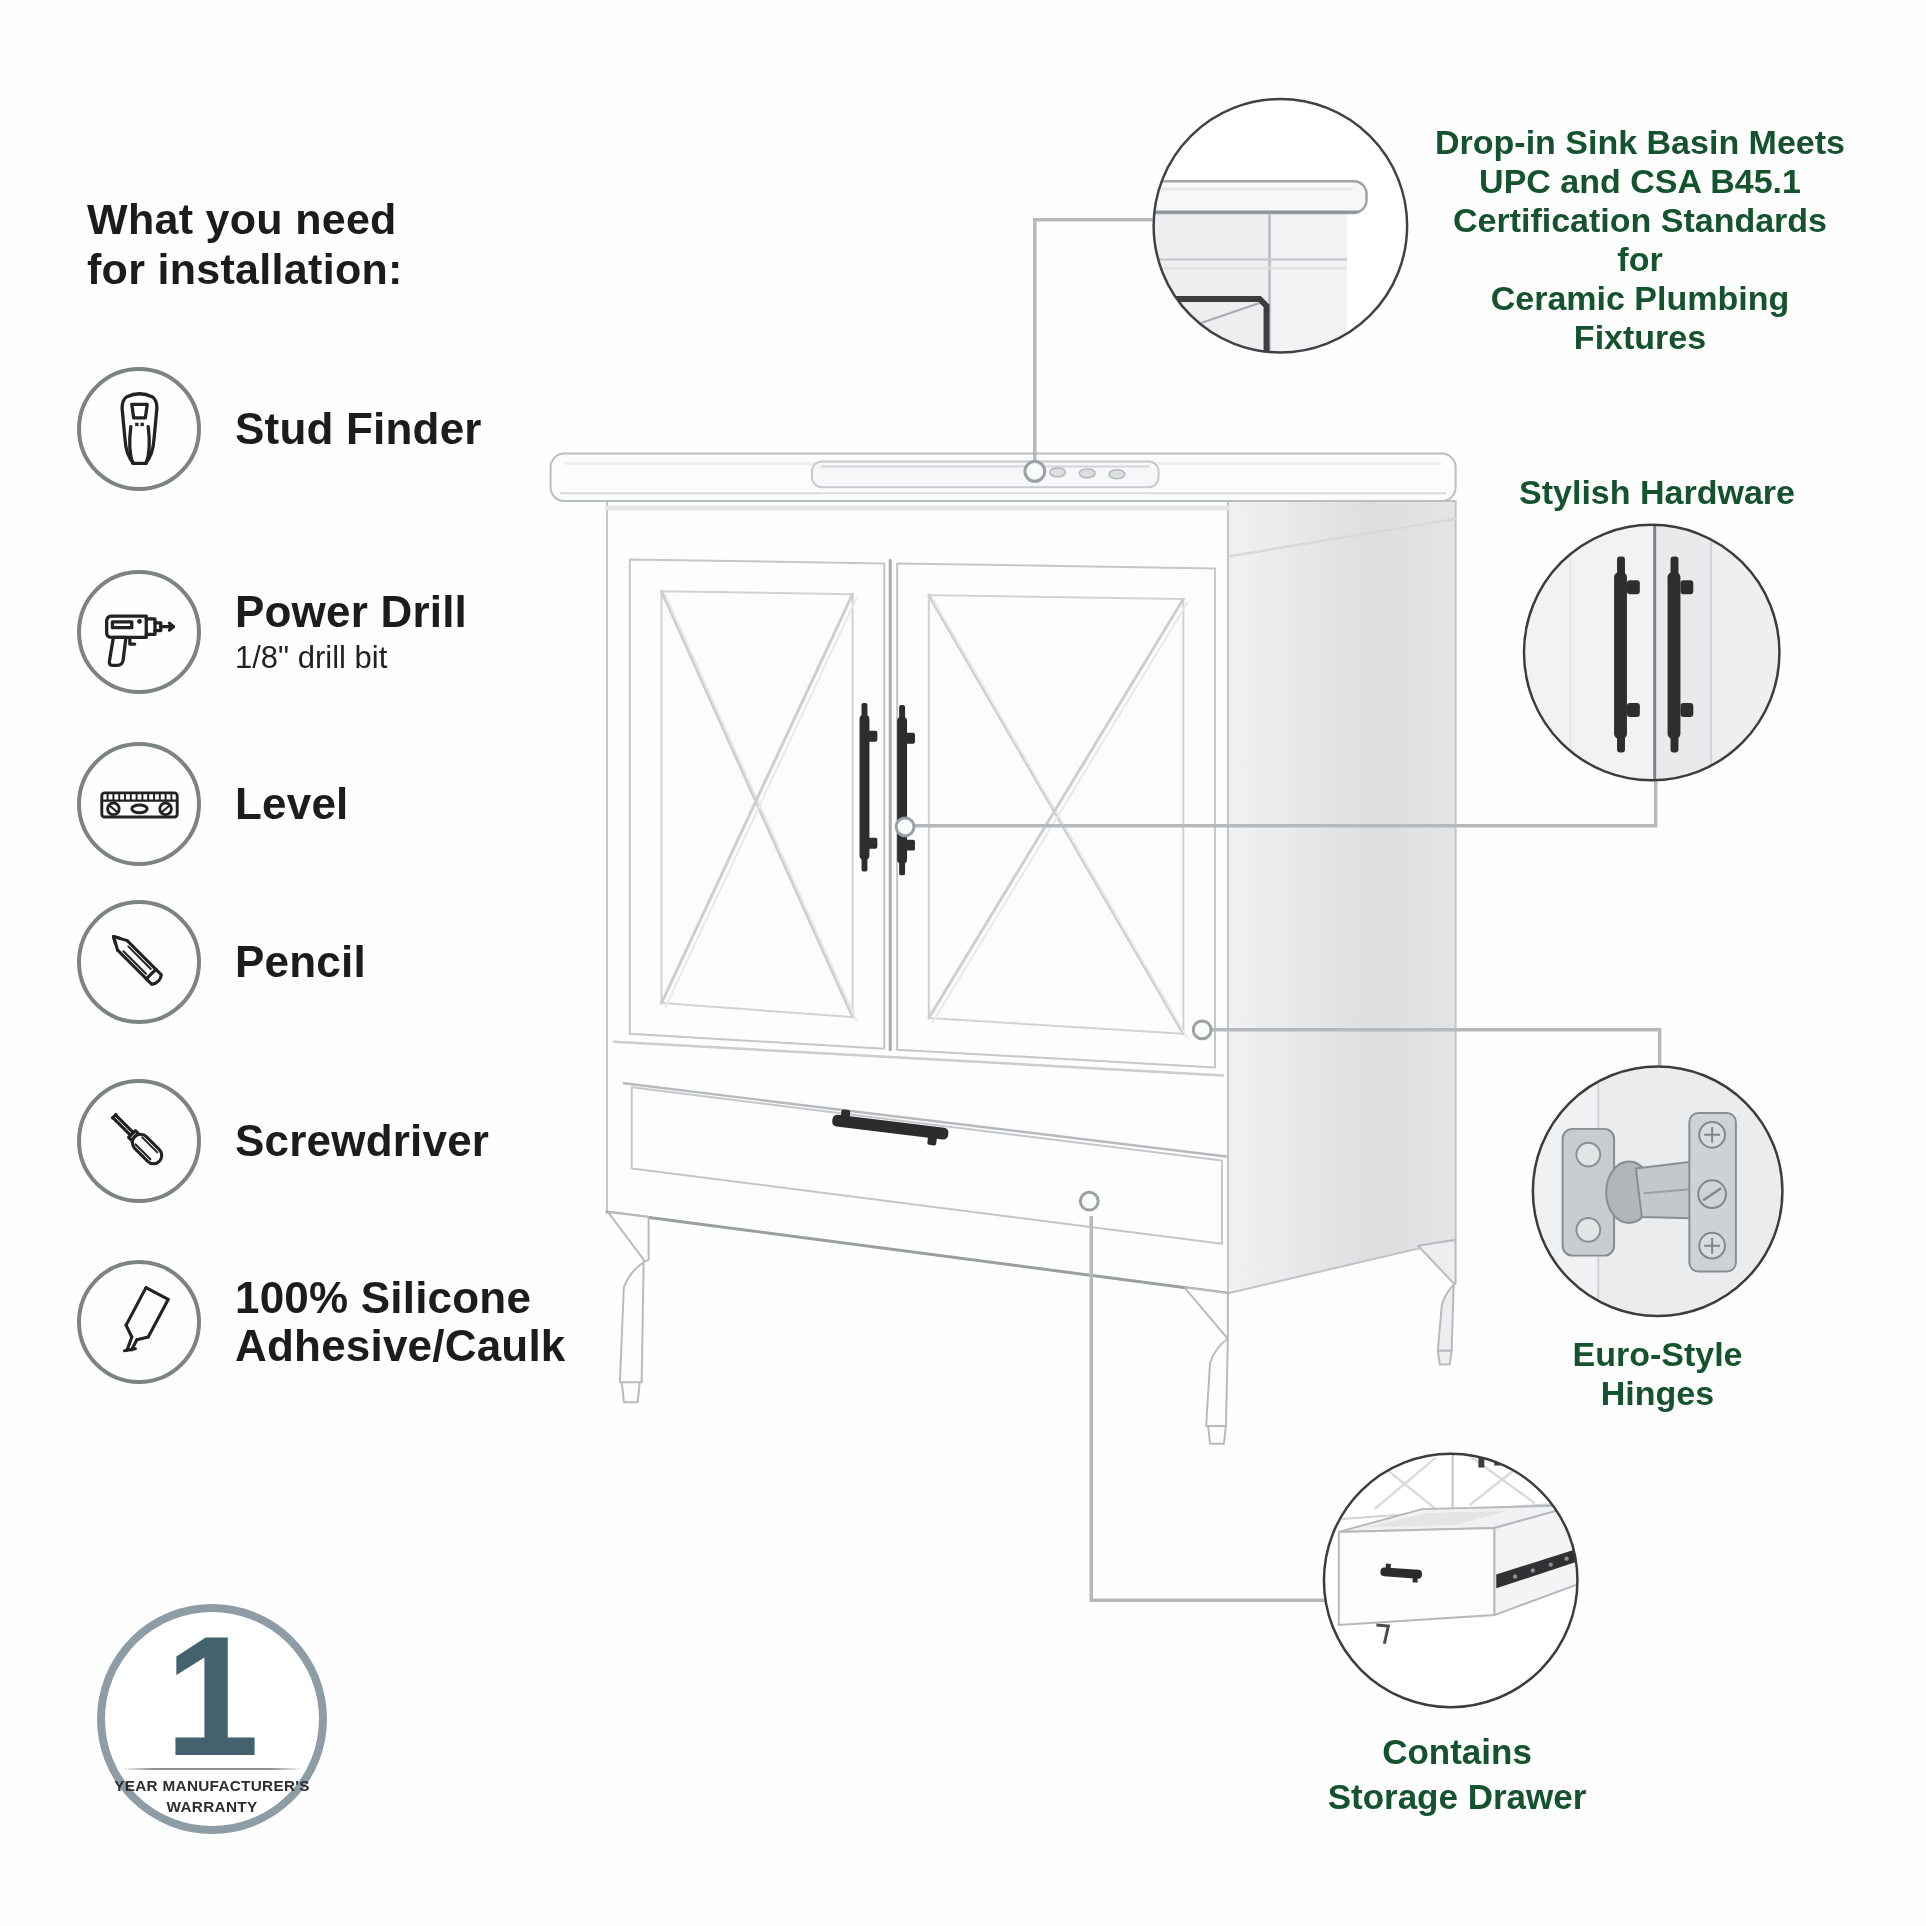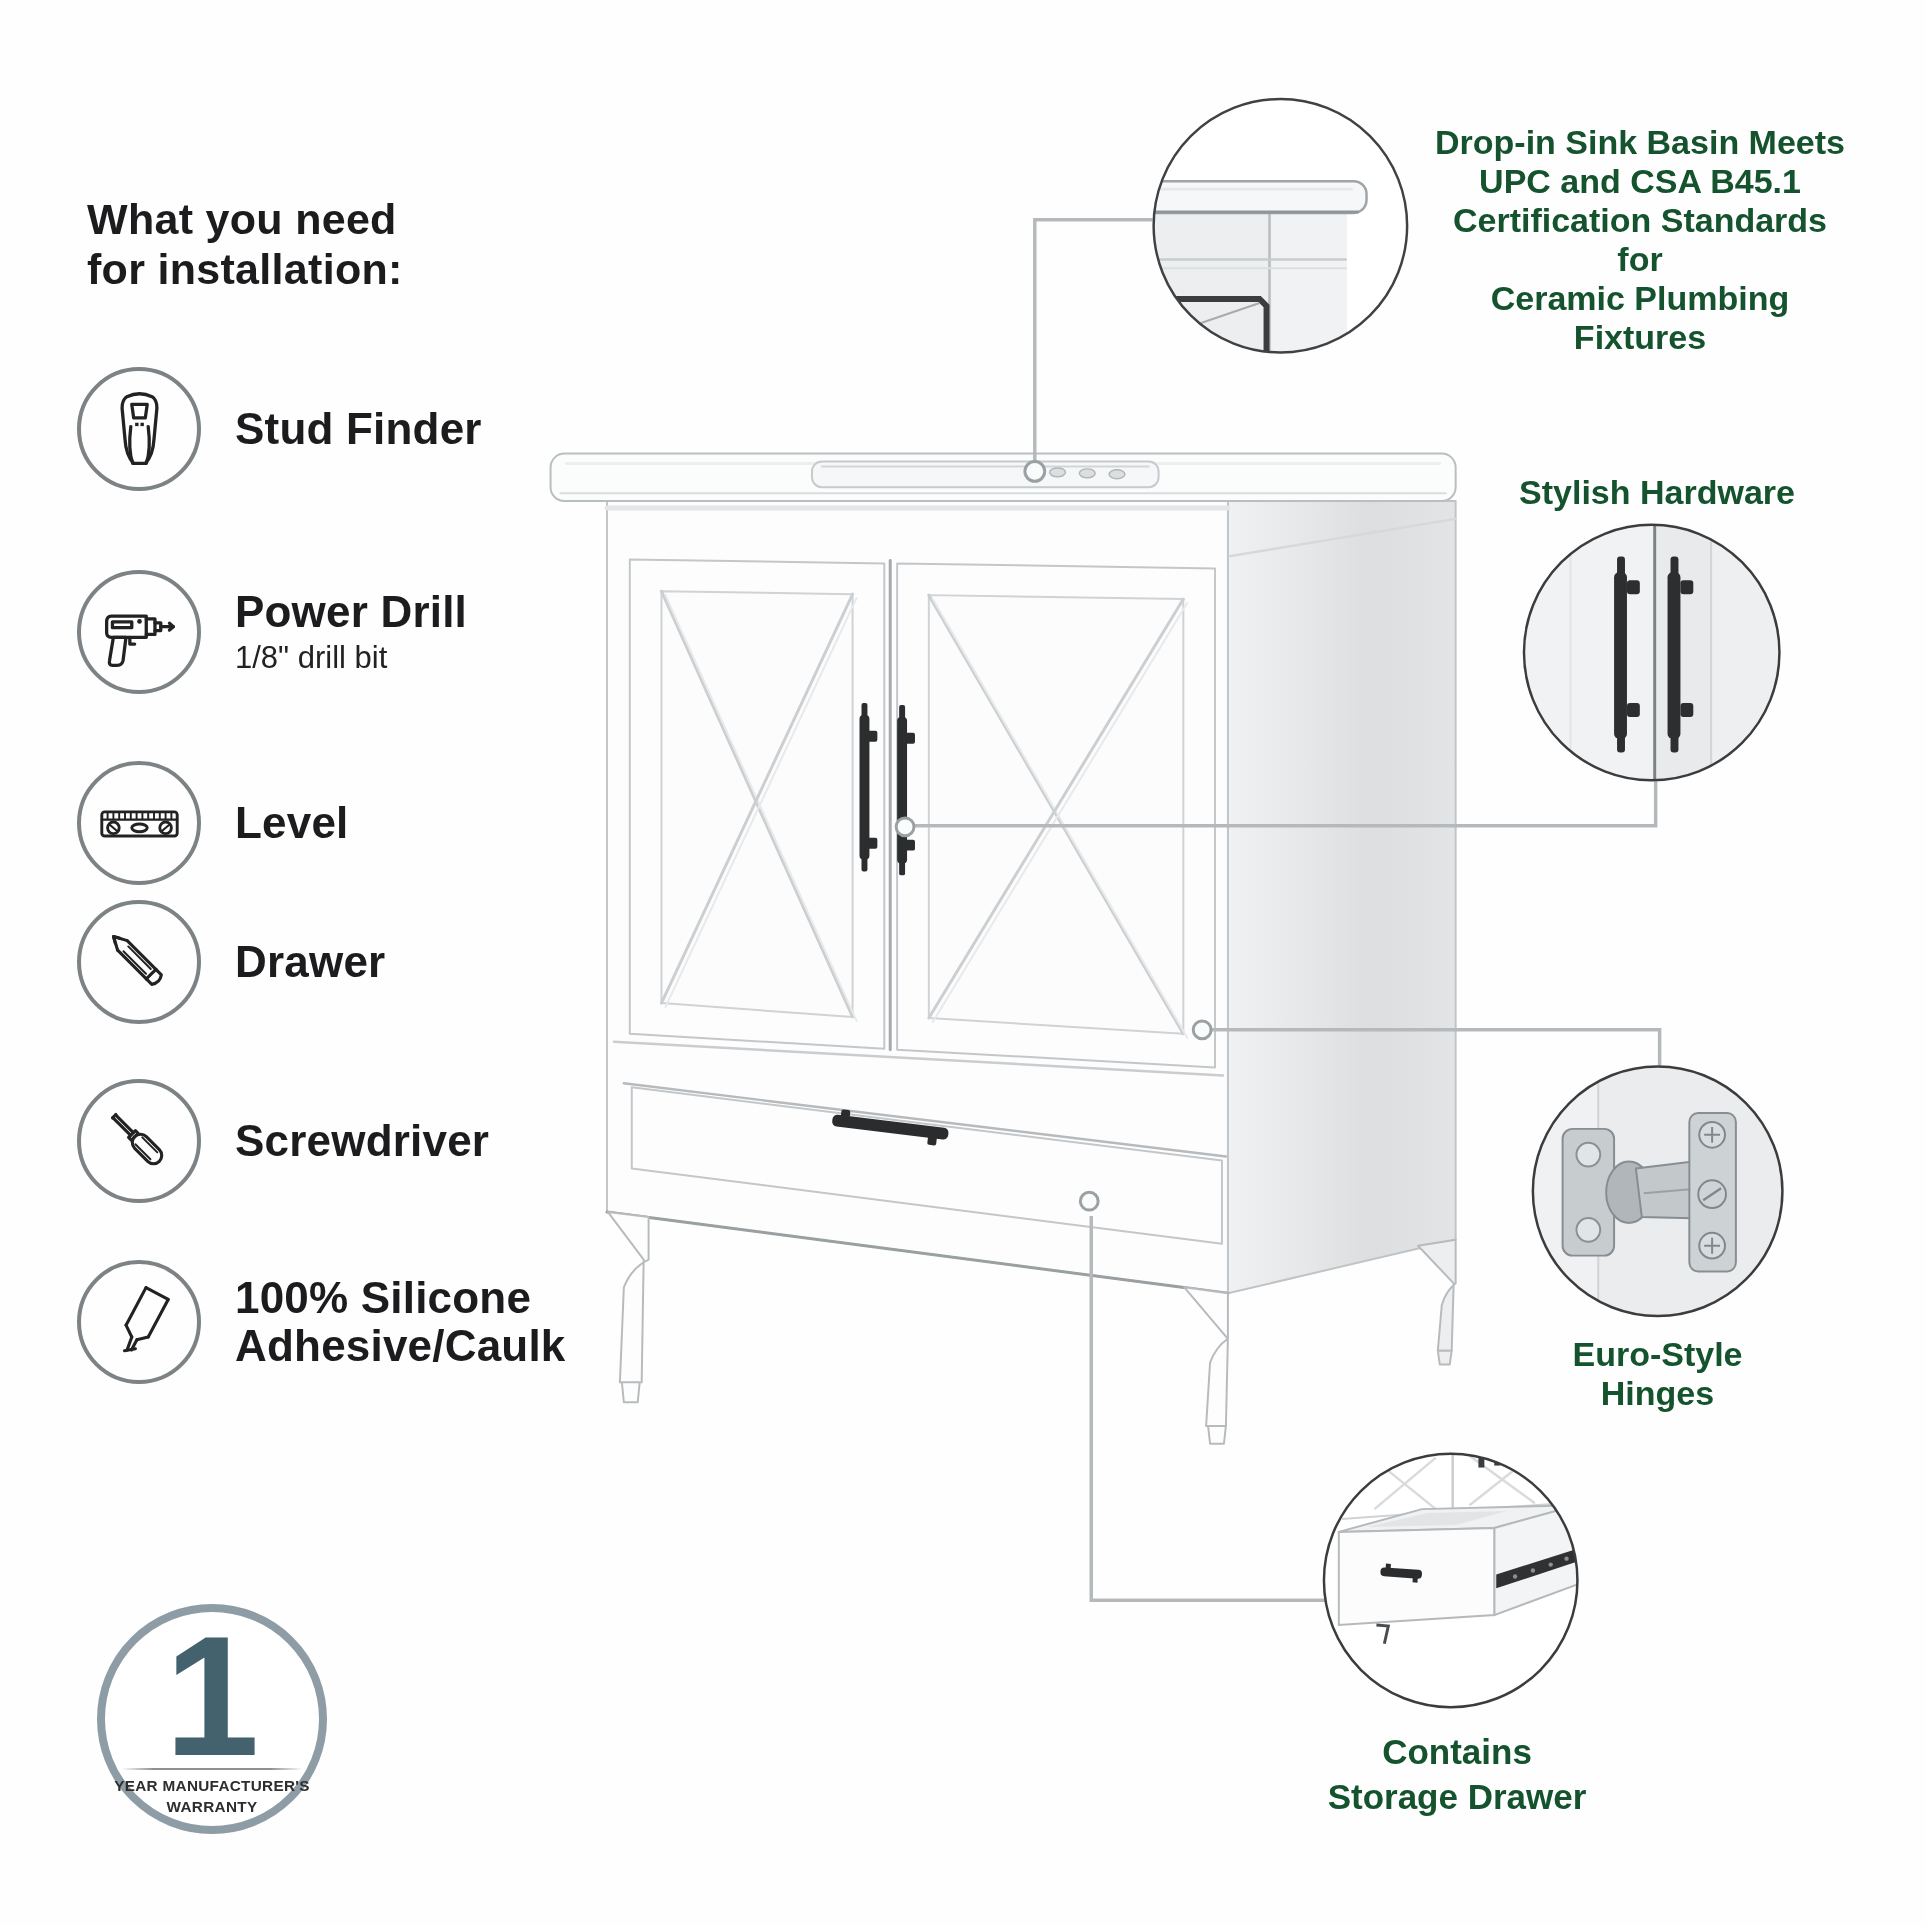--- a/index.html
+++ b/index.html
@@ -288,21 +288,21 @@
         <path d="M18,50 L31,50 L28,74 Q27,79 22,79 L17,79 Q13,79 14,74 Z"></path>
         <path d="M35,50 L35,57 L40,57"></path>
       </svg>
     </div>
     <div>
       <div class="tool-label">Power Drill</div>
       <div class="tool-sub">1/8" drill bit</div>
     </div>
   </div>
 
-  <div class="tool-row" style="top:761px">
+  <div class="tool-row" style="top:742px">
     <div class="tool-circle">
       <svg width="87" height="87" viewBox="0 0 90 90" fill="none" stroke="#222" stroke-width="3" stroke-linecap="round" stroke-linejoin="round">
         <rect x="6" y="33" width="78" height="25" rx="3"></rect>
         <line x1="6" y1="41" x2="84" y2="41" stroke-width="2.2"></line>
         <g stroke-width="2">
           <line x1="12" y1="34" x2="12" y2="40"></line>
             <line x1="18" y1="34" x2="18" y2="40"></line>
           <line x1="24" y1="34" x2="24" y2="40"></line>
             <line x1="30" y1="34" x2="30" y2="40"></line>
           <line x1="36" y1="34" x2="36" y2="40"></line>
@@ -332,21 +332,21 @@
             <path d="M20,52 L62,52"></path>
           <path d="M20,38 L7,45 L20,52"></path>
           <path d="M13,41.5 L7,45 L13,48.5"></path>
           <path d="M25,41.5 L58,41.5" stroke-width="2"></path>
             <path d="M25,48.5 L58,48.5" stroke-width="2"></path>
           <path d="M62,38 L62,52"></path>
           <path d="M62,38 L70,38 Q75,45 70,52 L62,52"></path>
         </g>
       </svg>
     </div>
-    <div class="tool-label">Drawer</div>
+    <div class="tool-label">Pencil</div>
   </div>
 
   <div class="tool-row" style="top:1079px">
     <div class="tool-circle">
       <svg width="87" height="87" viewBox="0 0 90 90" fill="none" stroke="#222" stroke-width="3.2" stroke-linecap="round" stroke-linejoin="round">
         <g transform="rotate(45 45 45)">
           <path d="M8,42.5 L8,47.5"></path>
           <path d="M8,43 L34,43"></path>
             <path d="M8,47 L34,47"></path>
           <path d="M34,40 L38,40 L38,50 L34,50 Z"></path>

